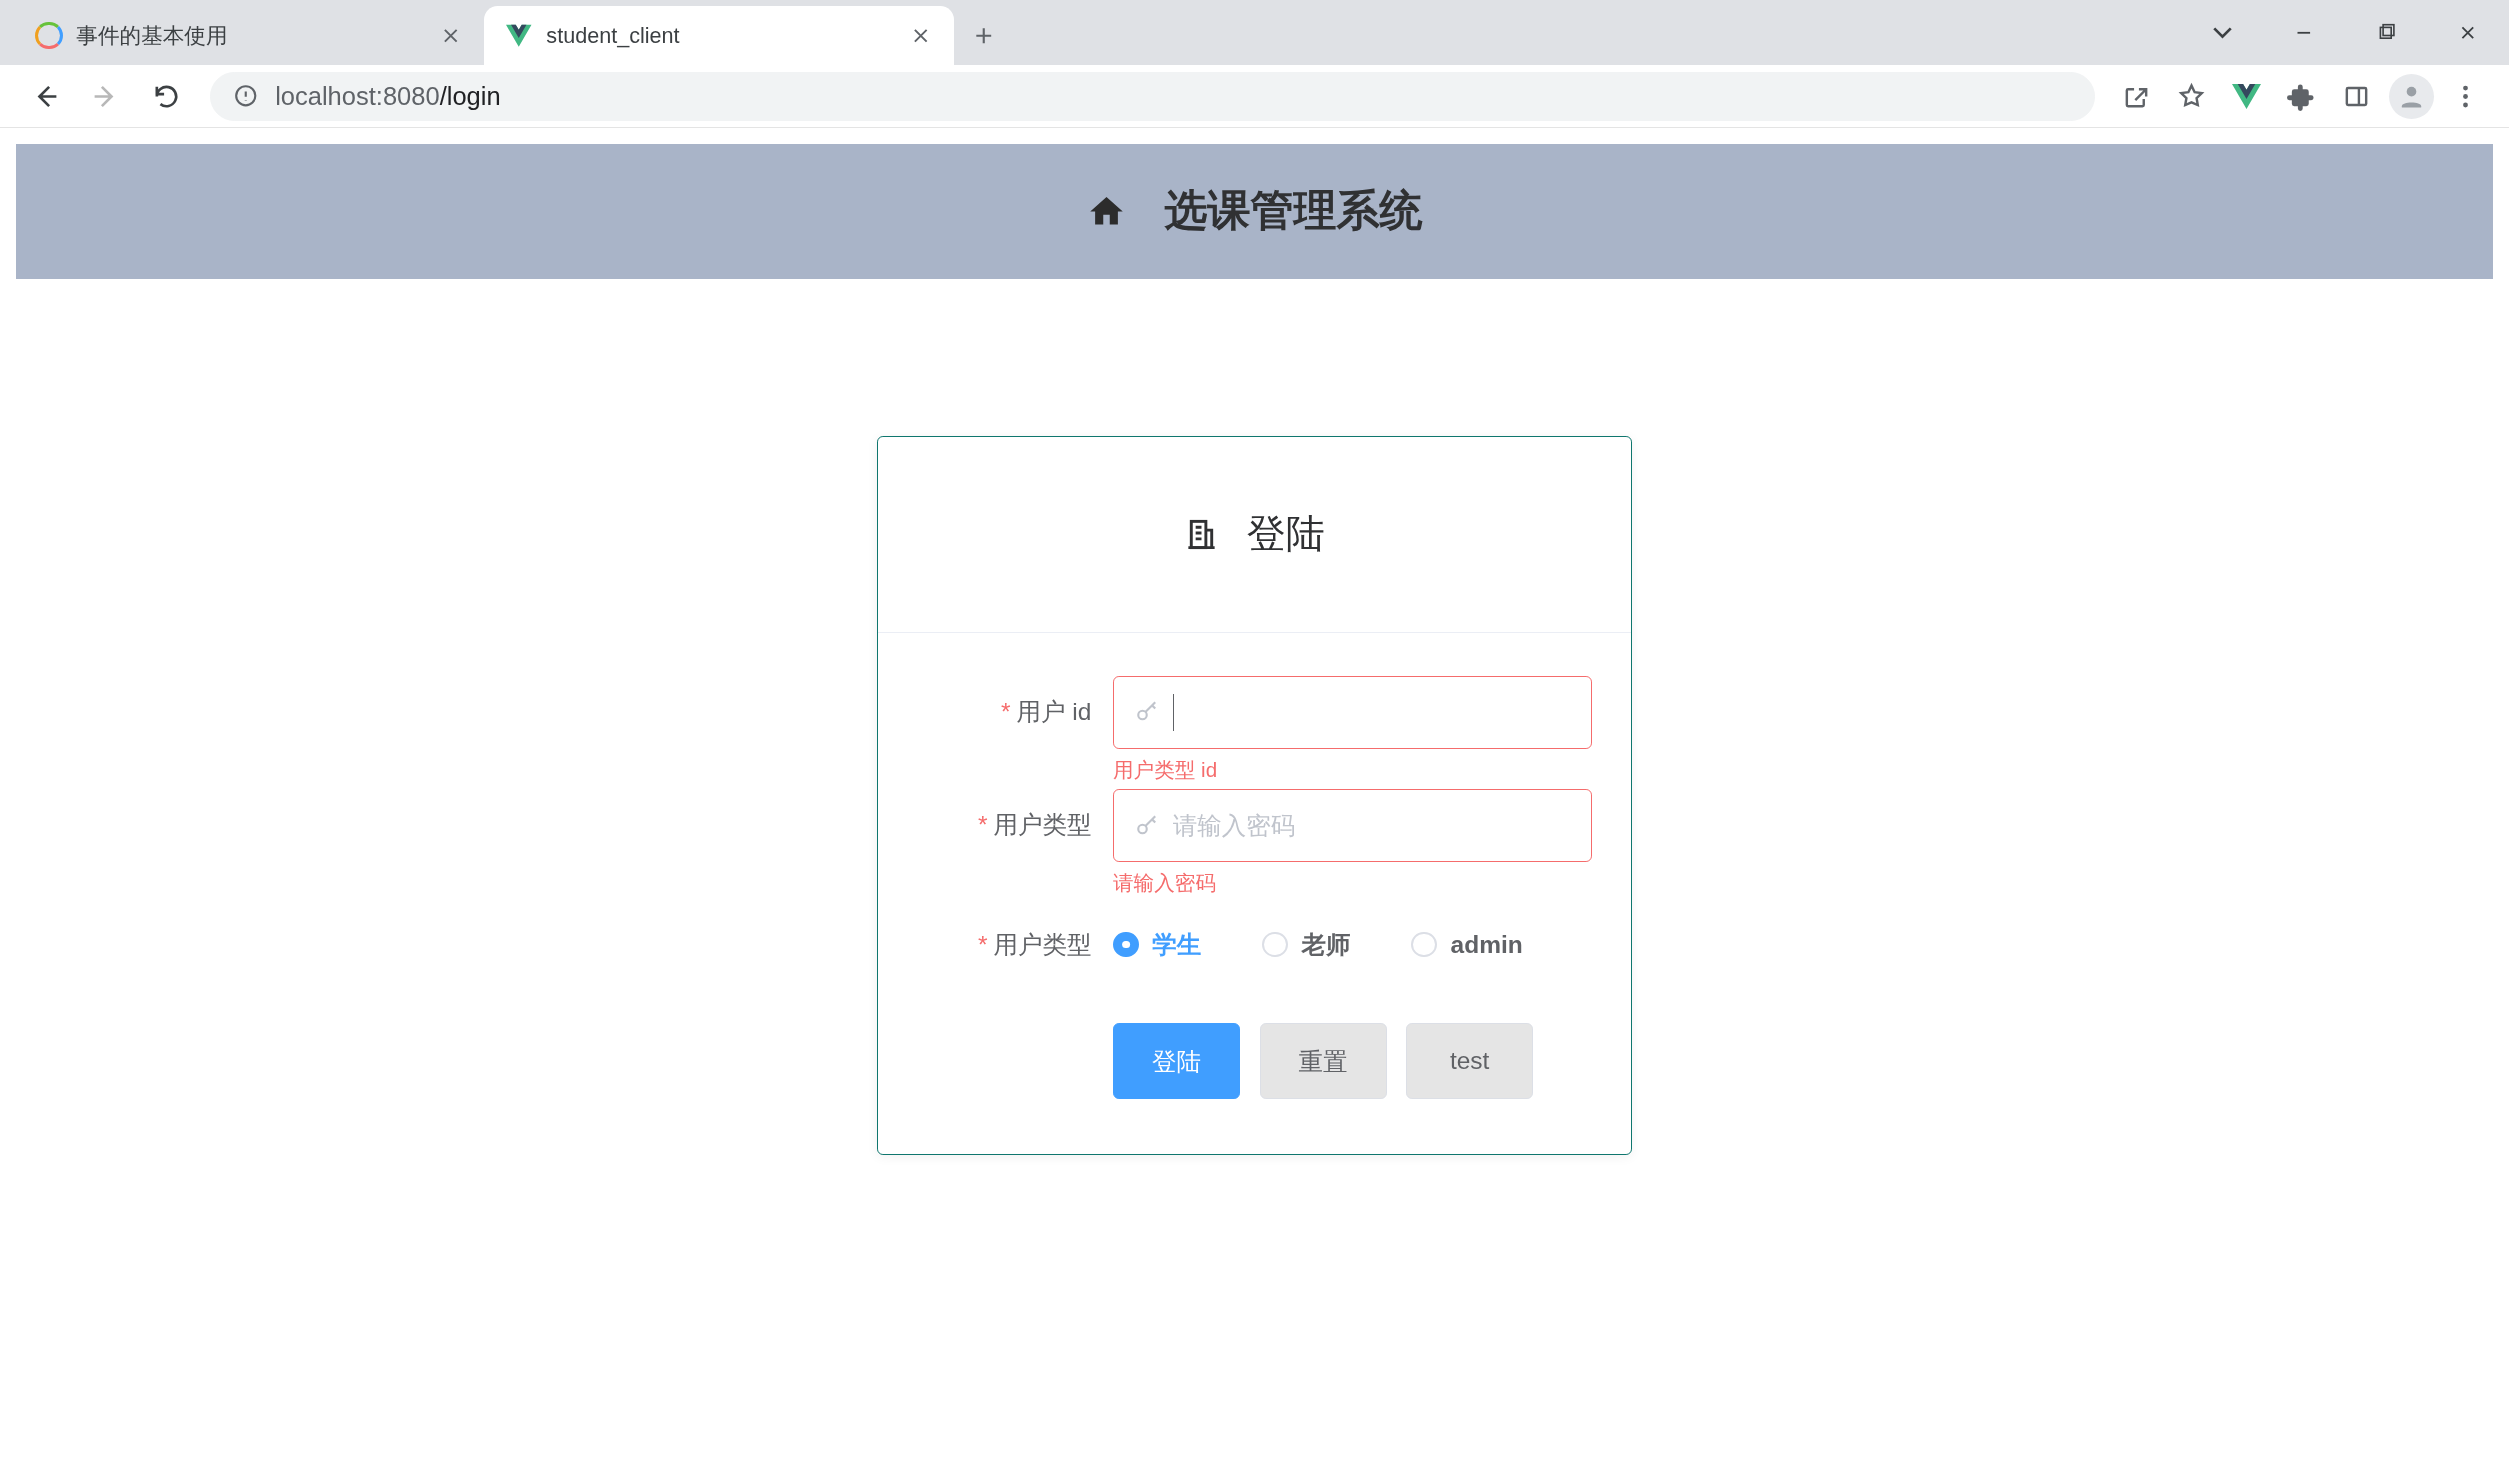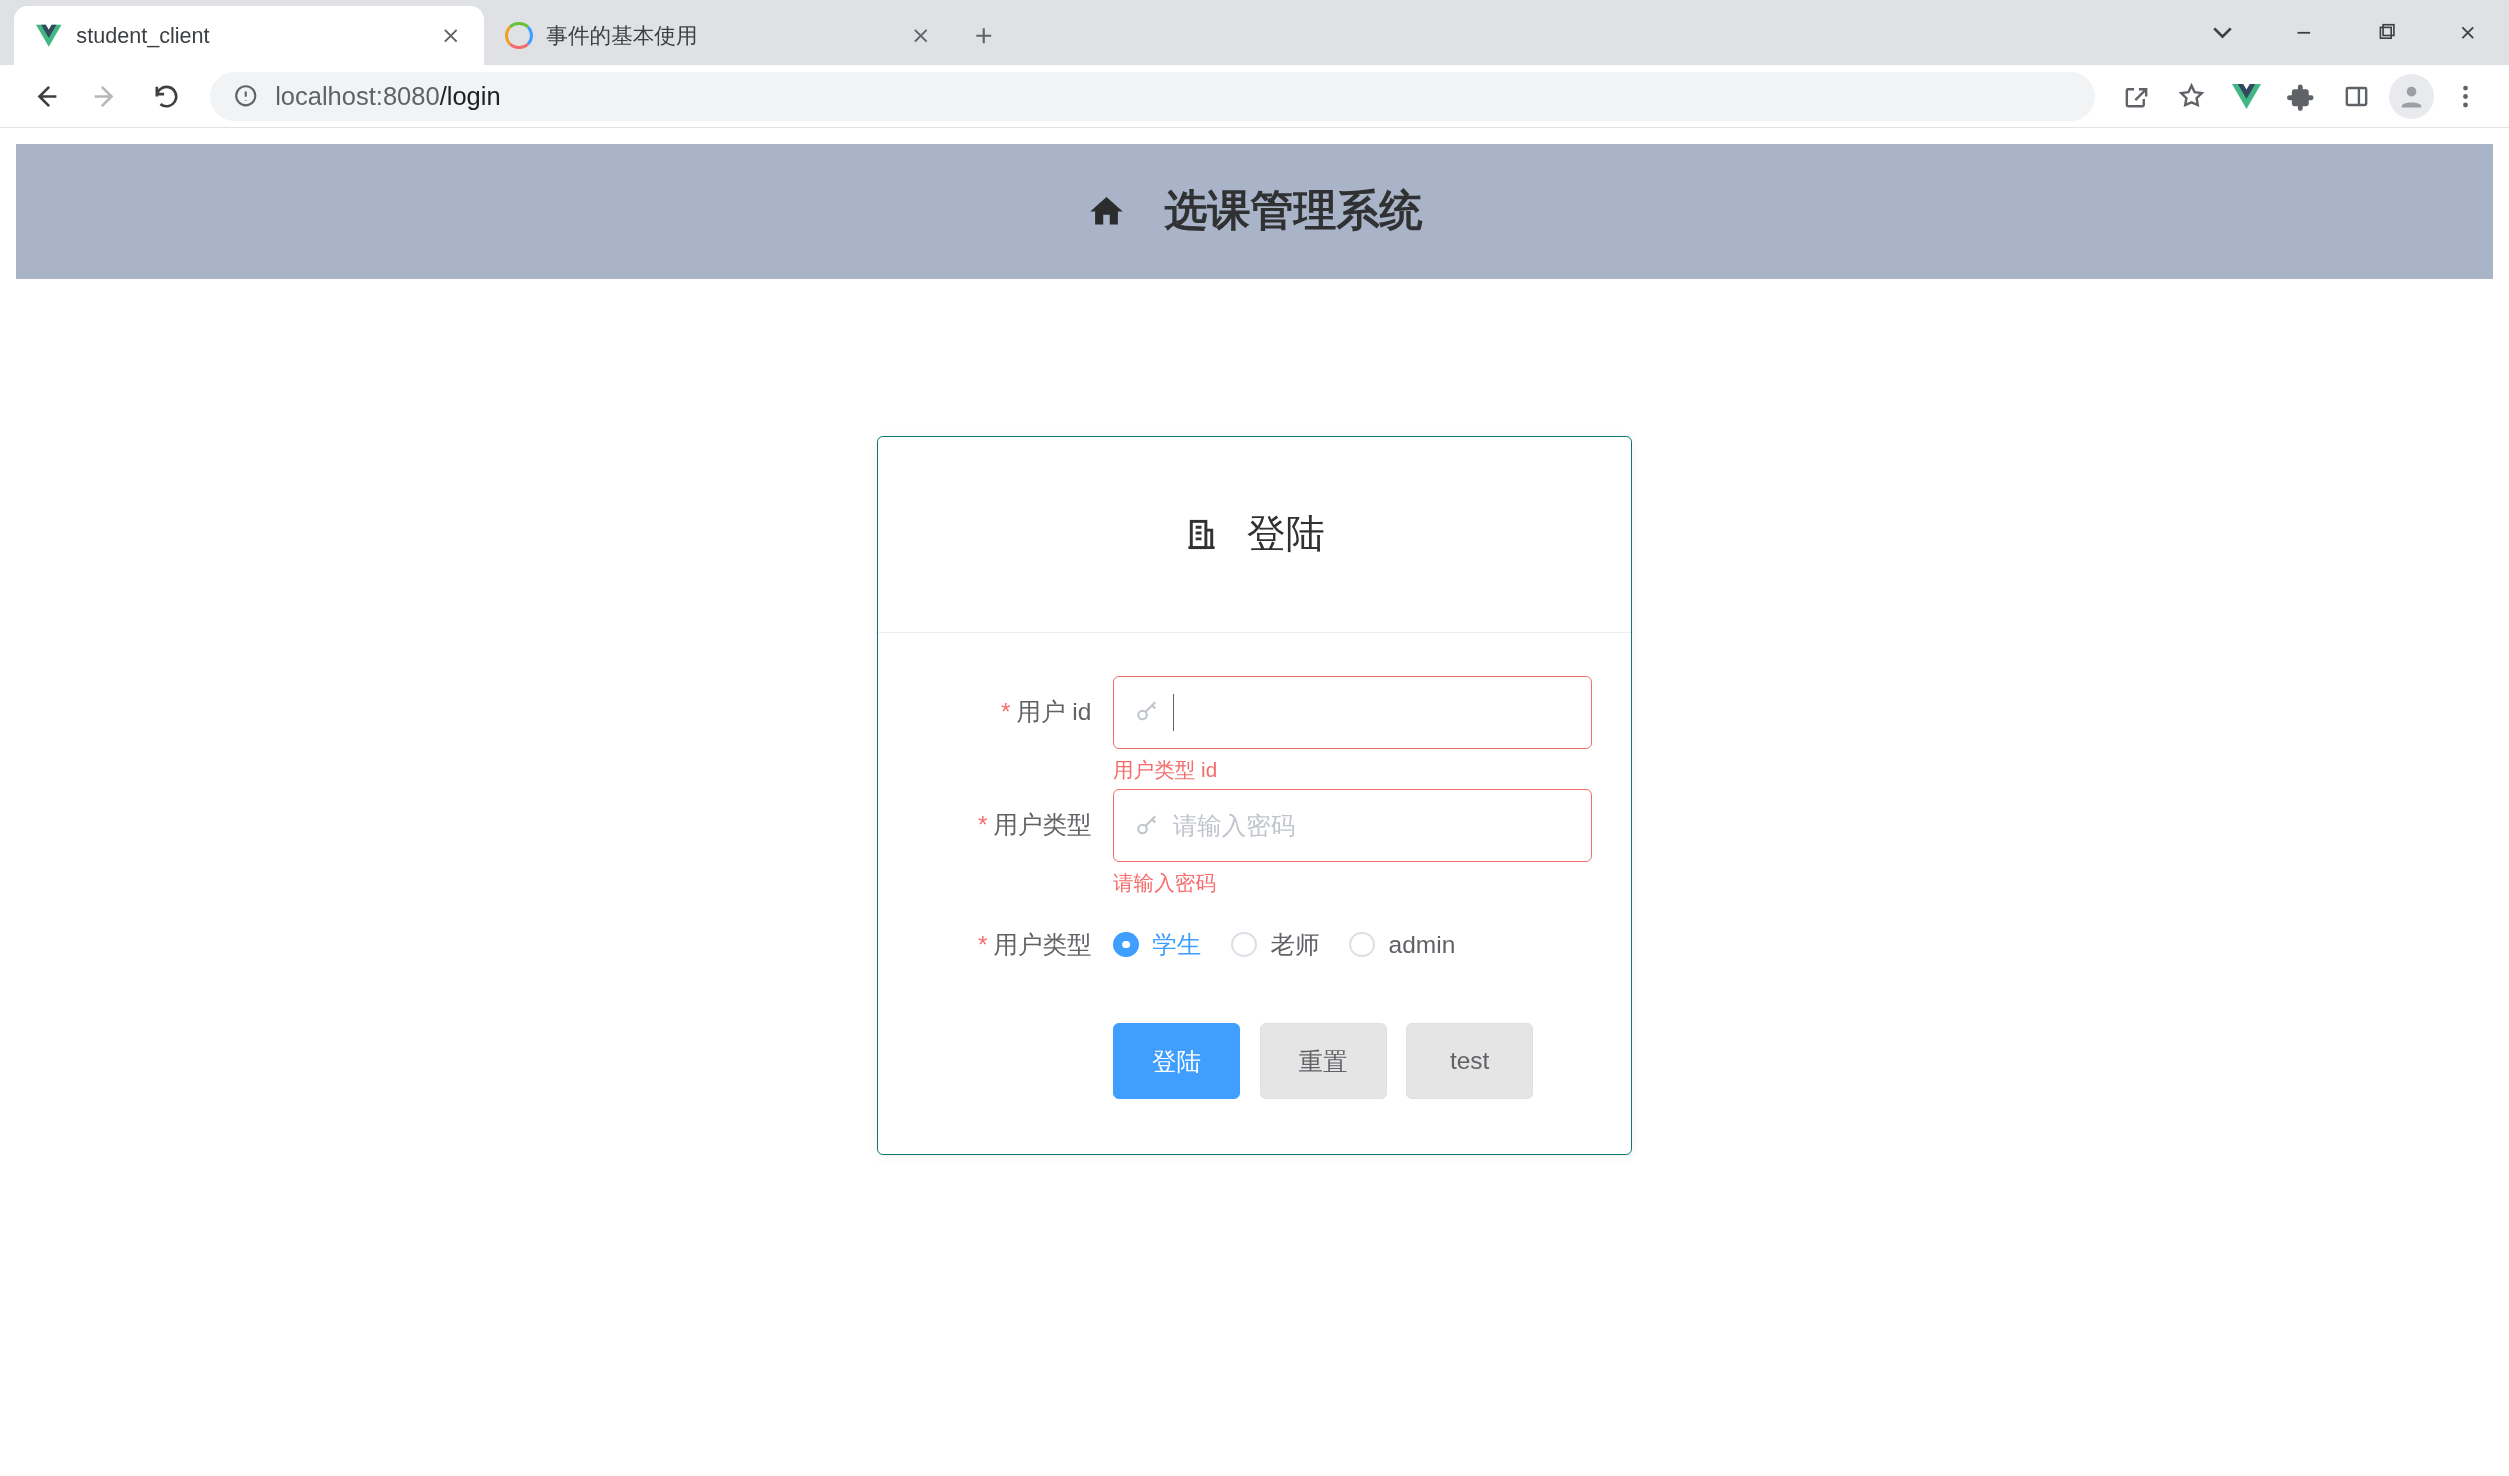--- a/index.html
+++ b/index.html
@@ -104,21 +104,21 @@
     flex: 1; border: none; outline: none; height: 100%; font-size: 24.5px; color: #606266; background: transparent;
   }
   .el-input input::placeholder { color: #c0c4cc; }
   .caret {
     width: 1px; height: 37px; background: #606266; animation: blink 1s step-end infinite;
   }
   @keyframes blink { 50% { opacity: 0; } }
 
   .err-msg { font-size: 20.6px; color: #f56c6c; margin-top: 5.9px; line-height: 29px; }
 
-  .radio-group { display: flex; align-items: center; gap: 30px; height: 71px; }
+  .radio-group { display: flex; align-items: center; gap: 61px; height: 71px; font-weight: bold; }
   .el-radio { display: flex; align-items: center; gap: 13.7px; cursor: pointer; font-size: 24.5px; color: #606266; }
   .el-radio .dot {
     width: 25.5px; height: 25.5px; border: 2px solid #dcdfe6; border-radius: 50%; position: relative; background: #fff;
   }
   .el-radio.checked { color: #409eff; }
   .el-radio.checked .dot { border-color: #409eff; background: #409eff; }
   .el-radio.checked .dot::after {
     content: ""; position: absolute; top: 50%; left: 50%; width: 7.8px; height: 7.8px; background: #fff; border-radius: 50%;
     transform: translate(-50%,-50%);
   }
@@ -133,39 +133,39 @@
   
   .fav-circle { width: 27.4px; height: 27.4px; border-radius: 50%; border: 3.9px solid #f0a020; border-top-color: #67c23a; border-right-color:#409eff; border-bottom-color:#f56c6c; }
 
 </style>
 </head>
 <body>
 
 <div class="chrome">
 
   <div class="tabbar">
+    <div class="tab inactive">
+      <span class="favicon">
+          <span class="fav-circle"></span>
+        </span>
+      <span class="title">事件的基本使用</span>
+      <span class="close">
+        <svg viewBox="0 0 24 24" fill="none" stroke="currentColor" stroke-width="2">
+            <path d="M6 6l12 12M18 6L6 18"></path>
+          </svg>
+      </span>
+    </div>
     <div class="tab active">
       <span class="favicon">
         <svg viewBox="0 0 256 221" width="25.5" height="25.5">
             <path fill="#41B883" d="M204.8 0H256L128 220.8 0 0h97.92L128 51.2 157.44 0h47.36Z"></path>
             <path fill="#35495E" d="M128 51.2 97.92 0H50.56L128 133.12 205.44 0h-47.36L128 51.2Z"></path>
           </svg>
       </span>
       <span class="title">student_client</span>
-      <span class="close">
-        <svg viewBox="0 0 24 24" fill="none" stroke="currentColor" stroke-width="2">
-            <path d="M6 6l12 12M18 6L6 18"></path>
-          </svg>
-      </span>
-    </div>
-    <div class="tab inactive">
-      <span class="favicon">
-          <span class="fav-circle"></span>
-        </span>
-      <span class="title">事件的基本使用</span>
       <span class="close">
         <svg viewBox="0 0 24 24" fill="none" stroke="currentColor" stroke-width="2">
             <path d="M6 6l12 12M18 6L6 18"></path>
           </svg>
       </span>
     </div>
     <div class="newtab">
       <svg viewBox="0 0 24 24" width="25.5" height="25.5" fill="none" stroke="currentColor" stroke-width="2">
           <path d="M12 5v14M5 12h14"></path>
         </svg>

